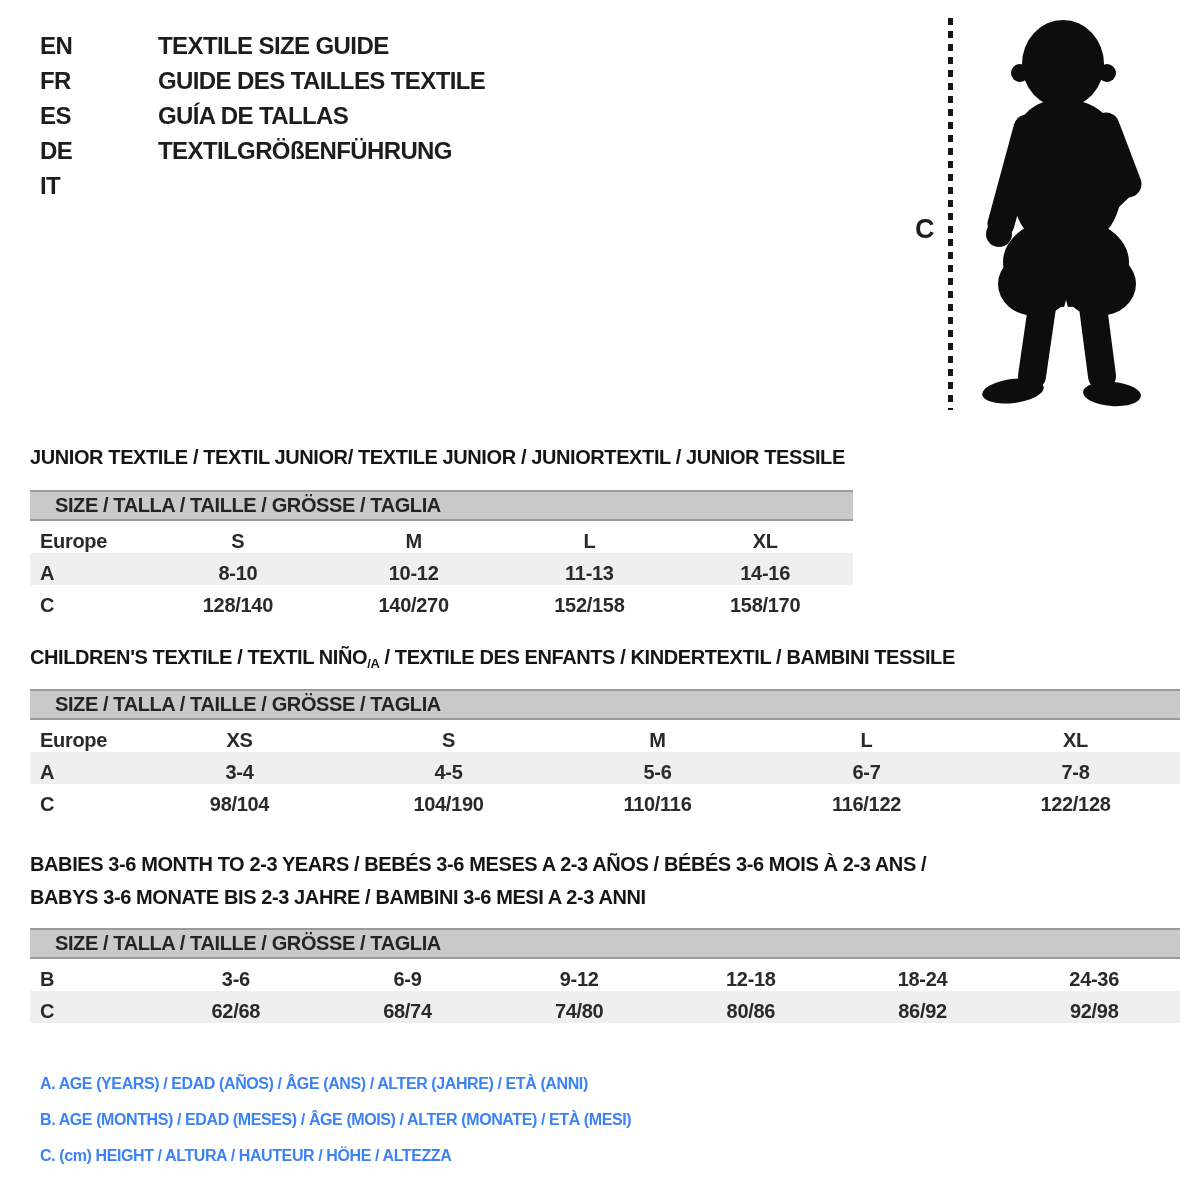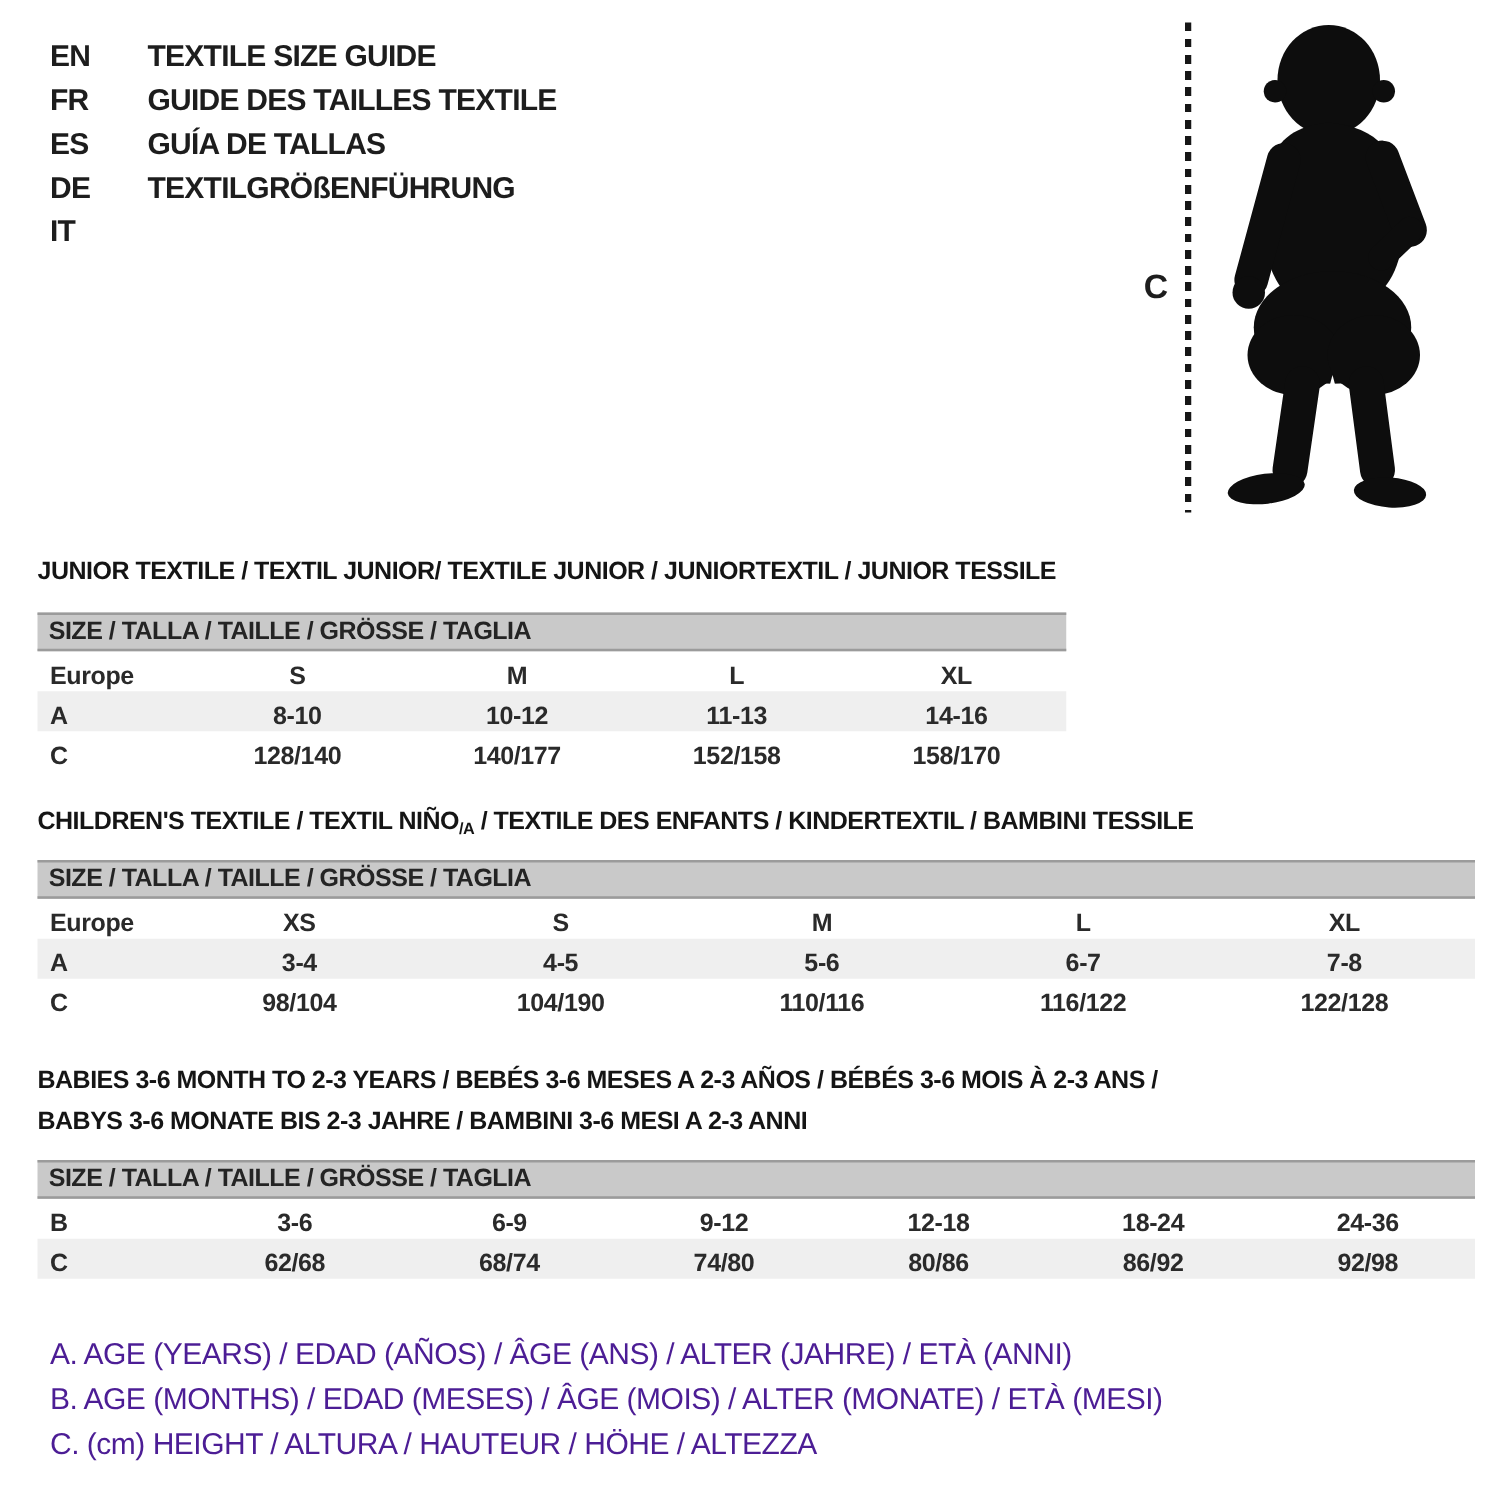--- a/index.html
+++ b/index.html
@@ -9,21 +9,21 @@
     color:var(--text,#1d1d1d);
     -webkit-font-smoothing:antialiased;
   }
   #canvas {
     position:relative; width:1200px; height:1200px;
     background:#ffffff; overflow:hidden;
   }
 
   
   .lang-block { position:absolute; left:40px; top:28px; }
-  .lang-row { display:flex; height:35px; align-items:center; }
+  .lang-row { display:flex; height:35px; align-items:center;gap:40px; }
   .lang-code, .lang-label {
     font-size:24px; font-weight:bold; letter-spacing:-0.6px;
     white-space:nowrap; color:var(--text,#1d1d1d);
   }
   .lang-code { width:78px; flex:0 0 78px; }
 
   
   .figure { position:absolute; left:895px; top:8px; width:295px; height:420px; }
   .measure-line {
     position:absolute; left:53px; top:10px; width:5px; height:392px;
@@ -45,43 +45,43 @@
     font-size:20px; font-weight:bold; letter-spacing:-0.4px;
     line-height:26px; color:#151515; white-space:nowrap;
   }
   #table-babies .table-title div { line-height:33px; }
   .title-sub { font-size:13px; position:relative; top:4px; font-weight:bold; }
 
   .size-header {
     background:var(--header-bar,#c9c9c9);
     border-top:2px solid var(--header-bar-border,#9b9b9b);
     border-bottom:2px solid var(--header-bar-border,#9b9b9b);
-    height:31px; line-height:27px; padding-left:9px;
+    height:31px; line-height:27px; padding-left:25px;
     font-size:20px; font-weight:bold; letter-spacing:-0.4px; color:#242424;
   }
   #table-junior   .size-header { margin-top:20px; }
   #table-children .size-header { margin-top:16px; }
   #table-babies   .size-header { margin-top:14px; }
 
   .trow {
     display:flex; height:32px; align-items:flex-end;
     font-size:20px; font-weight:bold; letter-spacing:-0.3px; color:#2a2a2a;
   }
   .trow.shaded { background:var(--row-shade,#efefef); }
   .cell { flex:1 1 0; text-align:center; white-space:nowrap; }
   .cell.label { text-align:left; padding-left:10px; flex:0 0 auto; }
   #table-junior   .cell.label { width:120px; }
   #table-children .cell.label { width:105px; }
   #table-babies   .cell.label { width:120px; }
 
   
   .legend { position:absolute; left:40px; top:1066px; }
   .legend-line {
-    font-size:24px; font-weight:normal; letter-spacing:-0.4px;
-    line-height:36px; white-space:nowrap; color:#4c1d95;
+    font-size:16px; font-weight:bold; letter-spacing:-0.4px;
+    line-height:36px; white-space:nowrap; color:#3b82f6;
   }
 </style>
 </head>
 <body>
 
 <div id="canvas">
 
   <div class="lang-block">
     <div class="lang-row">
       <span class="lang-code">EN</span>
@@ -143,21 +143,21 @@
         <div class="trow shaded">
           <div class="cell label">A</div>
           <div class="cell">8-10</div>
           <div class="cell">10-12</div>
           <div class="cell">11-13</div>
           <div class="cell">14-16</div>
         </div>
         <div class="trow">
           <div class="cell label">C</div>
           <div class="cell">128/140</div>
-          <div class="cell">140/177</div>
+          <div class="cell">140/270</div>
           <div class="cell">152/158</div>
           <div class="cell">158/170</div>
         </div>
       </div>
   </section>
 
   <section class="size-table" id="table-children">
     <h2 class="table-title"><span>CHILDREN'S TEXTILE / TEXTIL NIÑO</span><span class="title-sub">/A</span><span> / TEXTILE DES ENFANTS / KINDERTEXTIL / BAMBINI TESSILE</span></h2>
     <div class="size-header">SIZE / TALLA / TAILLE / GRÖSSE / TAGLIA</div>
     <div class="rows">

